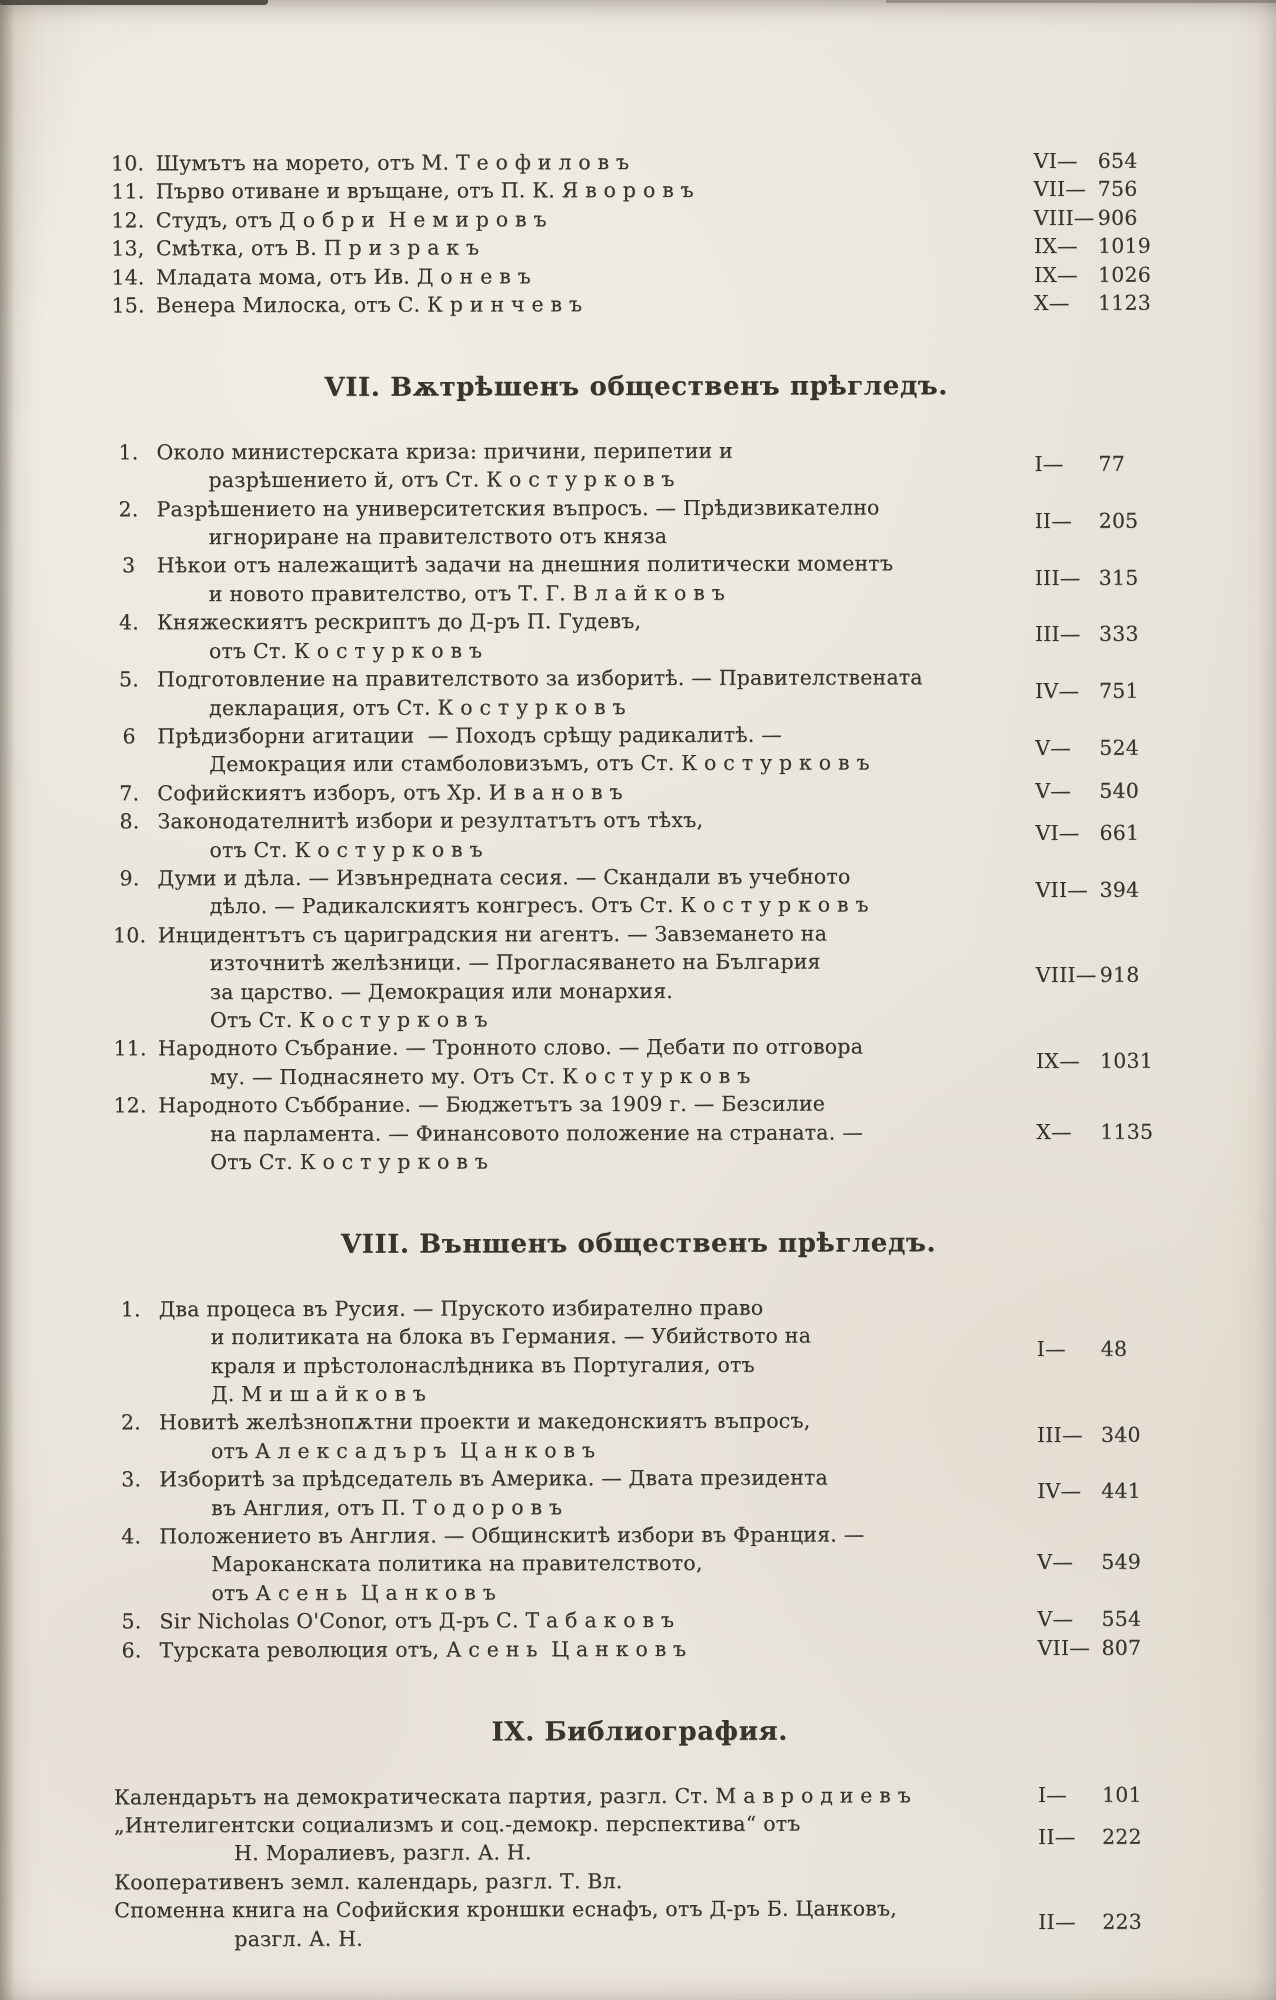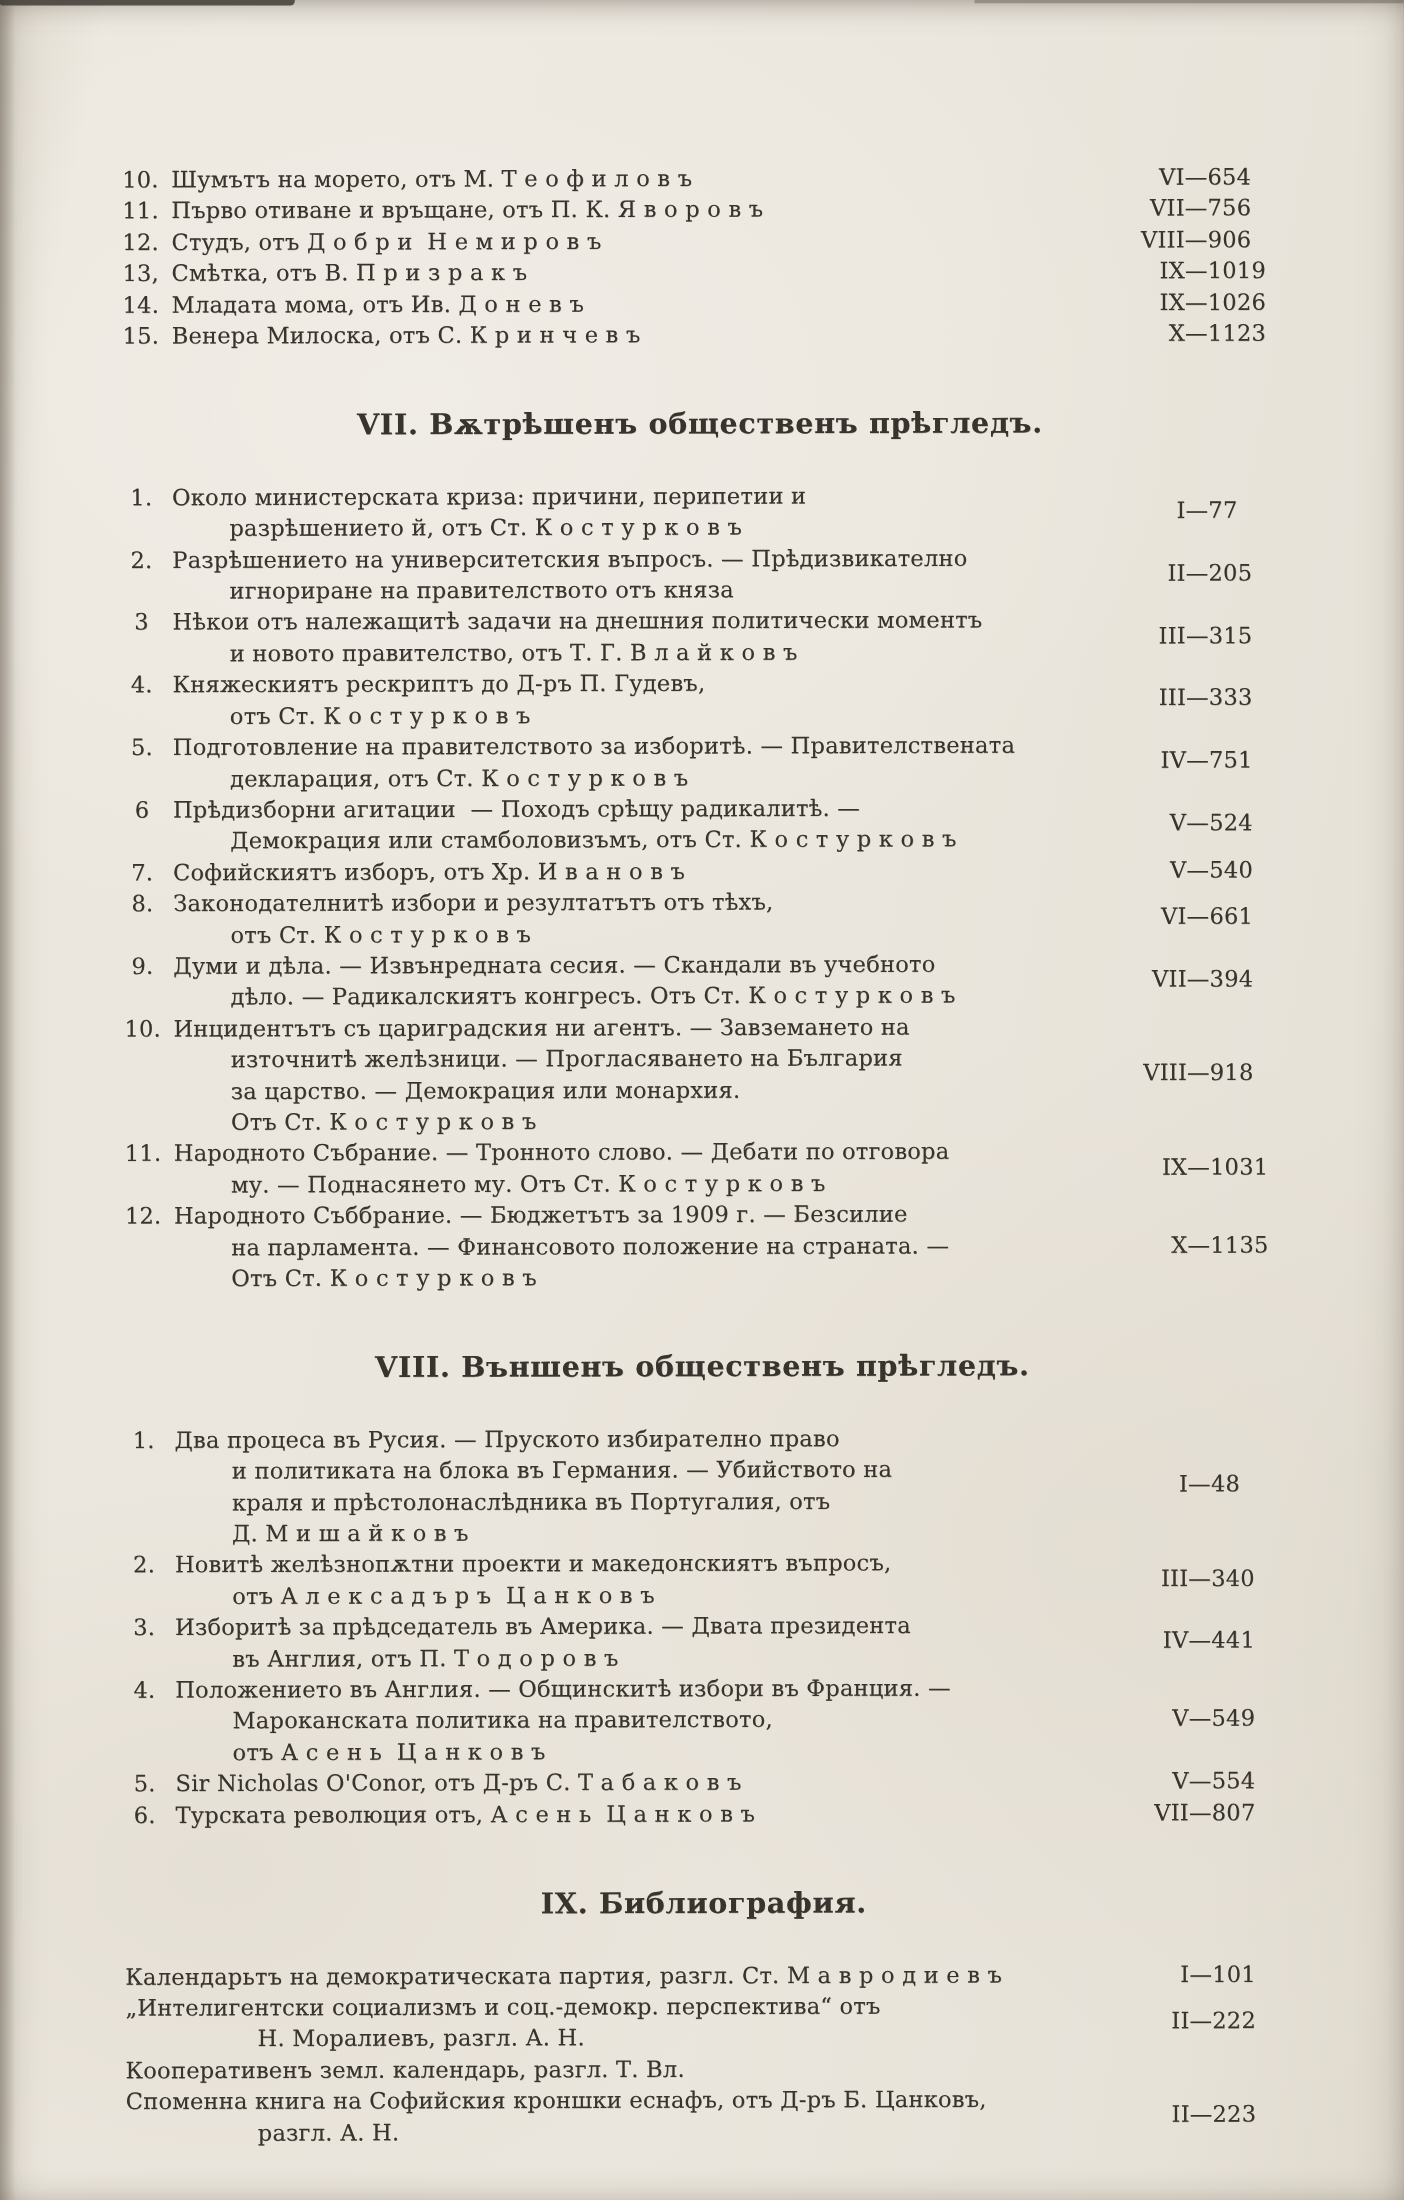--- a/index.html
+++ b/index.html
@@ -66,21 +66,21 @@
     text-indent: -52px;
     min-width: 0;
   }
   .no-num .entry-text { padding-left: 120px; text-indent: -120px; }
   .entry-ref {
     flex: 0 0 128px;
     display: flex;
     white-space: pre;
     align-self: center;
   }
-  .ref-volume { flex: 0 0 64px; text-align: right; }
+  .ref-volume { flex: 0 0 64px; }
   .ref-page   { flex: 0 0 64px; text-align: left; }
 </style>
 </head>
 <body>
 
 <div class="sheet">
   <div class="gutter"></div>
   <div class="scan-mark tl"></div>
   <div class="scan-mark tr"></div>
 

